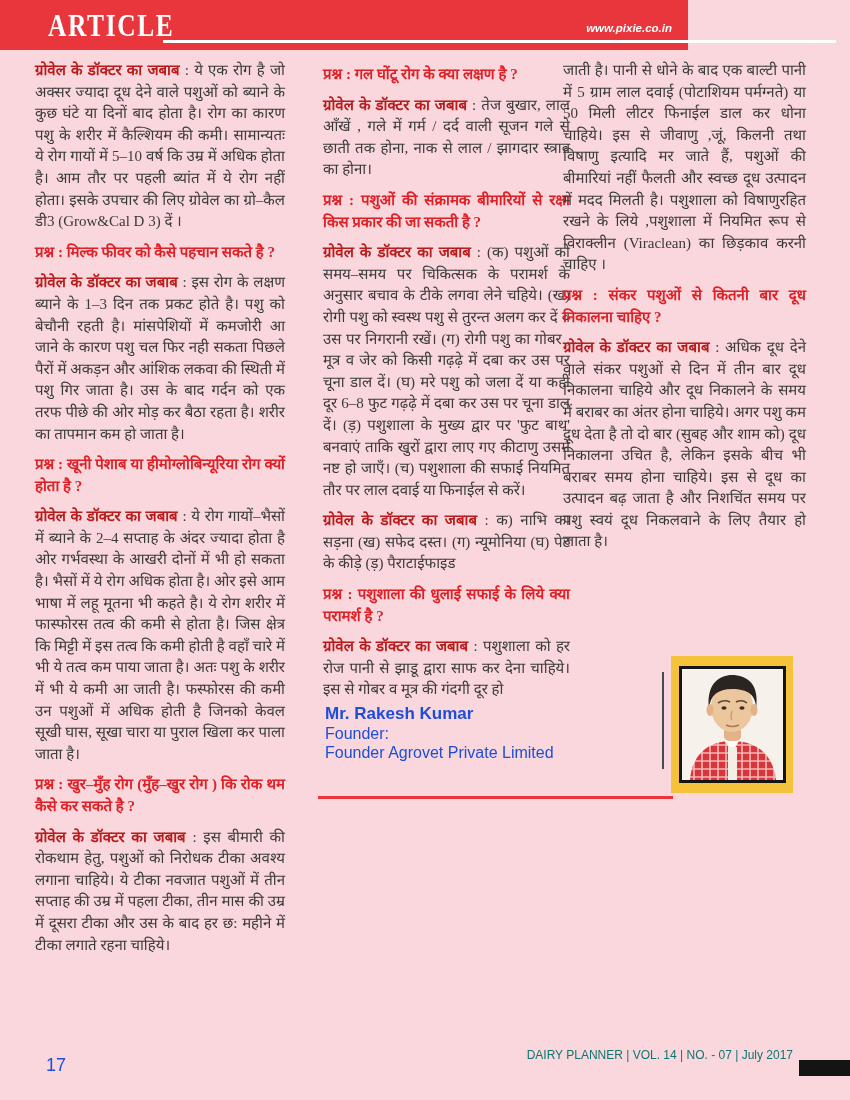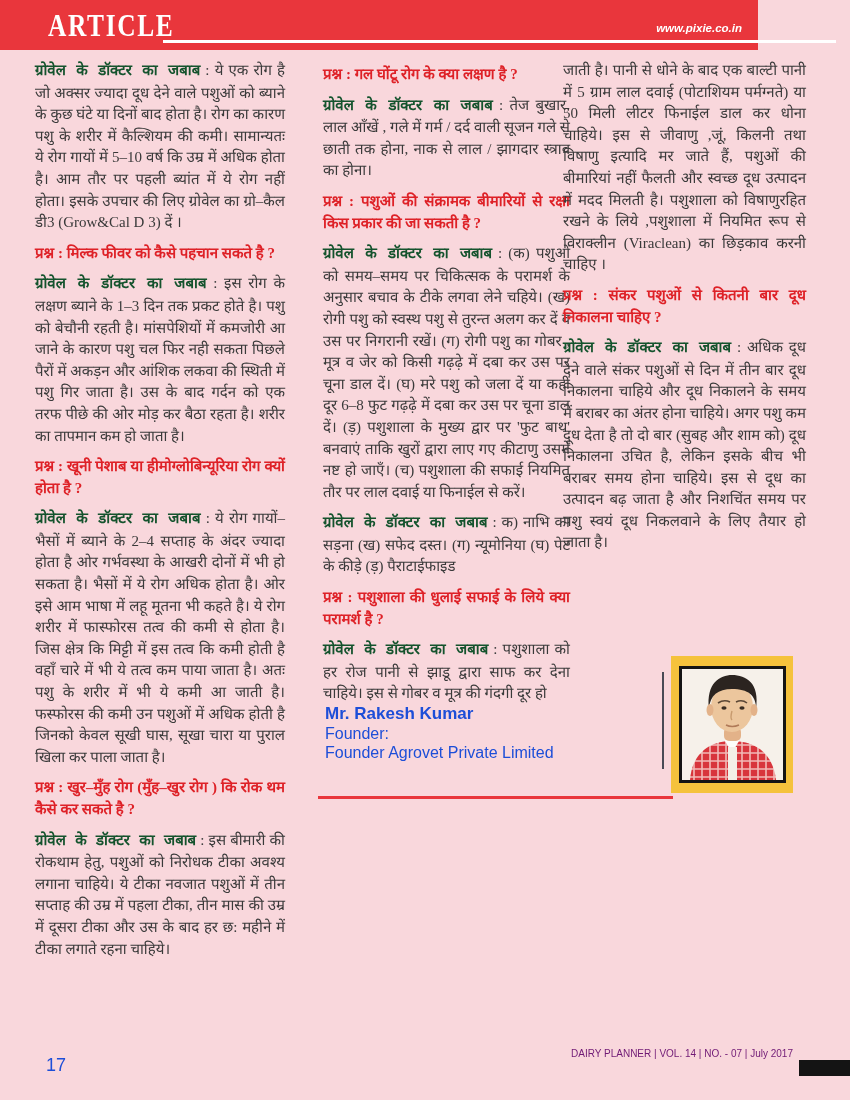--- a/index.html
+++ b/index.html
@@ -2,58 +2,58 @@
 <html><head>
 <meta charset="utf-8">
 <style>
   html,body{margin:0;padding:0;}
   body{
     width:850px;height:1100px;position:relative;overflow:hidden;
     background:#f9d7dc;
     font-family:"Liberation Serif","DejaVu Serif",serif;
   }
   
-  .band{position:absolute;left:0;top:0;width:758px;height:50px;background:#e9363c;}
+  .band{position:absolute;left:0;top:0;width:688px;height:50px;background:#e9363c;}
   .band-title{
     position:absolute;left:48px;top:10px;margin:0;color:#ffffff;
     font-family:"Liberation Serif",serif;font-weight:bold;font-size:31px;line-height:31px;
     letter-spacing:2px;transform:scaleX(.82);transform-origin:left center;white-space:nowrap;
   }
   .band-rule{position:absolute;left:163px;top:40px;width:673px;height:3px;background:#ffffff;}
   .band-site{
     position:absolute;right:16px;top:22px;color:#ffffff;
     font-family:Liberation Sans, sans-serif;font-style:italic;font-weight:bold;font-size:11.5px;
   }
   
   .col{position:absolute;top:60px;text-align:justify;color:#3a3a3a;
        font-size:15px;line-height:21.6px;}
   .col1{left:35px;width:250px;}
   .col2{left:302px;width:247px;margin-left:21px;}
   .col3{left:563px;width:243px;}
   .col p{margin:0 0 9px 0;}
   .col p.q{color:#de2127;font-weight:bold;margin:4px 0 9px 0;}
-  .col p b{color:#14532d;font-family:Liberation Mono, monospace;}
+  .col p b{color:#b91c1c;}
   
   .founder{
     position:absolute;top:676px;right:195px;width:330px;
     font-family:"Liberation Sans",sans-serif;color:#1d4ed8;font-size:16px;line-height:19.5px;margin-top:28px;
   }
   .founder .name{font-weight:bold;font-size:17px;}
   .v-divider{position:absolute;left:662px;top:672px;width:2px;height:97px;background:#4a4a55;}
   .photo-frame{
     position:absolute;left:671px;top:656px;width:122px;height:137px;background:#f5c23c;
     display:flex;align-items:center;justify-content:center;
   }
   .photo-inner{width:101px;height:111px;border:3px solid #141414;background:#f6f1ea;overflow:hidden;}
   .red-rule{position:absolute;left:318px;top:796px;width:355px;height:3px;background:#e9363c;}
   
   .page-num{position:absolute;left:46px;top:1055px;font-family:"Liberation Sans",sans-serif;
             font-size:18px;color:#1d4ed8;}
   .journal{position:absolute;right:57px;top:1048px;font-family:"Liberation Sans",sans-serif;
-           font-size:10px;color:#701a75;}
+           font-size:12px;color:#0f766e;}
   .footer-bar{position:absolute;left:799px;top:1060px;width:51px;height:16px;background:#141414;}
 </style>
 </head>
 <body>
 
 <div class="band">
   <h1 class="band-title">ARTICLE</h1>
   <div class="band-rule"></div>
   <span class="band-site">www.pixie.co.in</span>
 </div>

